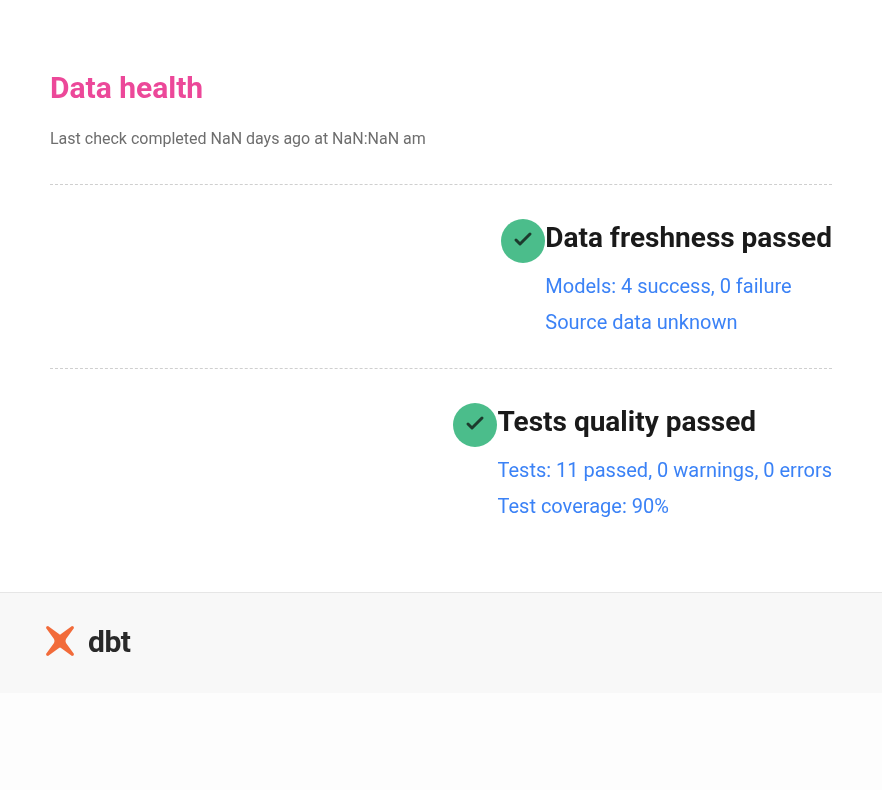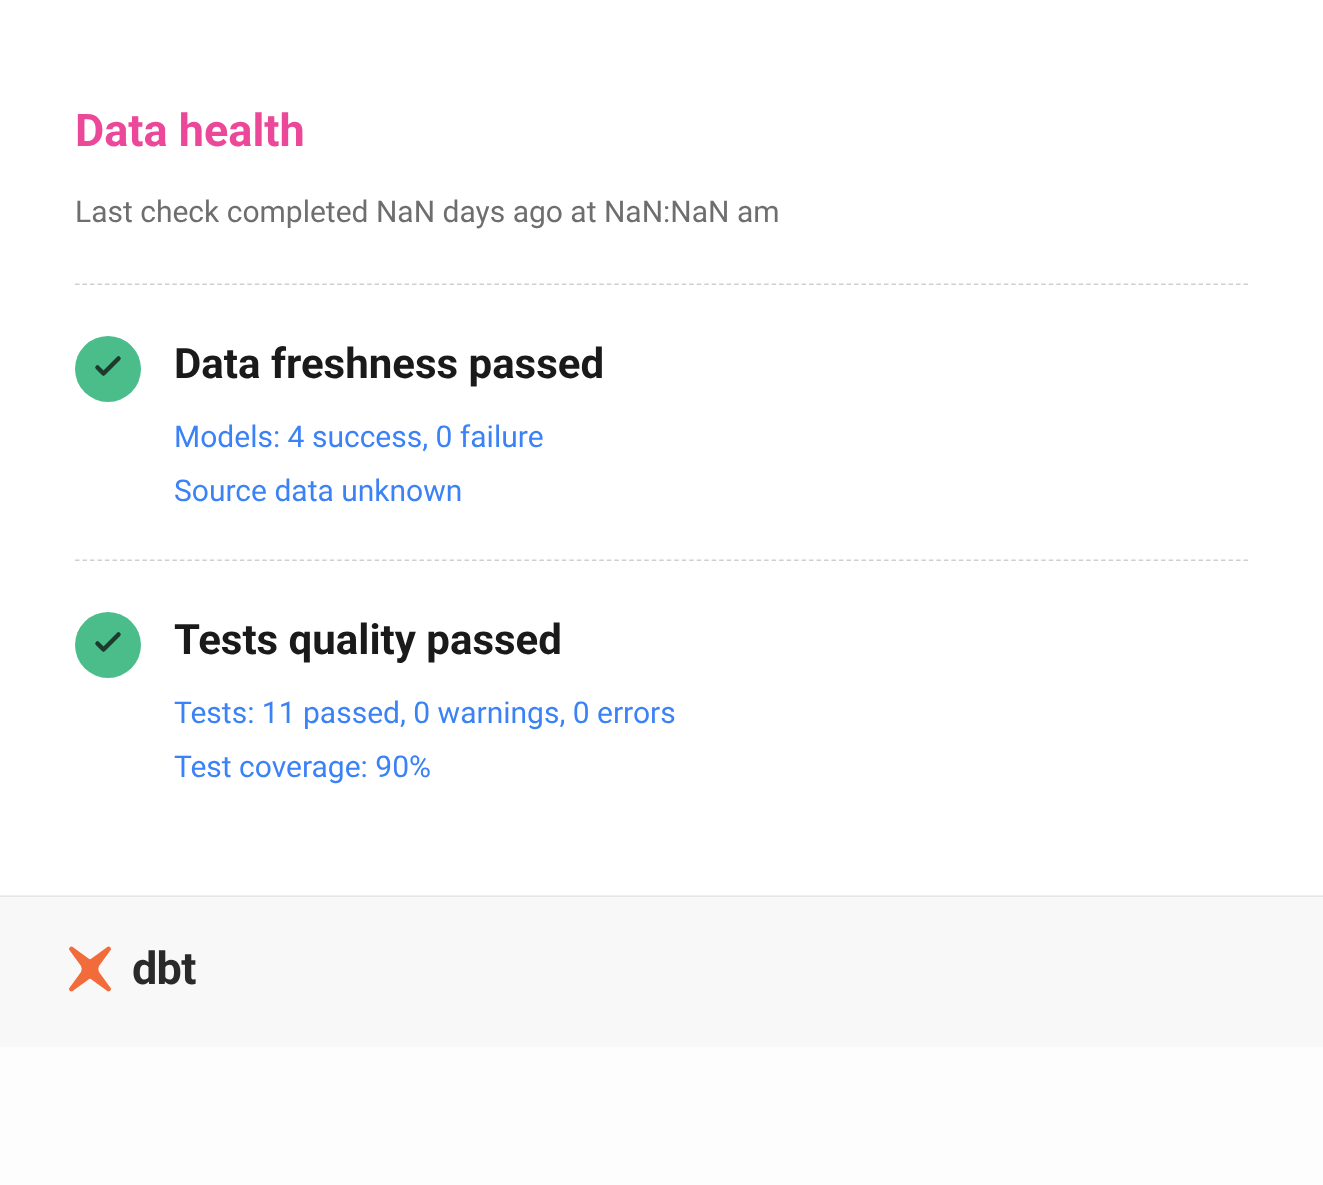--- a/index.html
+++ b/index.html
@@ -18,34 +18,34 @@
       padding: 70px 50px 40px 50px;
       background: #ffffff;
     }
     .page-title {
       font-size: 30px;
       font-weight: 700;
       color: #ec4899;
       margin-bottom: 24px;
     }
     .last-check {
-      font-size: 20px;
+      font-size: 16px;
       color: #6e6e6e;
       margin-bottom: 36px;
     }
     .divider {
       border: none;
       border-top: 1px dashed #cfcfcf;
       margin: 0;
     }
     .section {
       display: flex;
       align-items: flex-start;
-      gap: 22px;
       padding: 34px 0 34px 0;
+      justify-content: flex-end;
     }
     .status-badge {
       width: 44px;
       height: 44px;
       border-radius: 50%;
       background: #4bbd8b;
       display: flex;
       align-items: center;
       justify-content: center;
       flex-shrink: 0;

